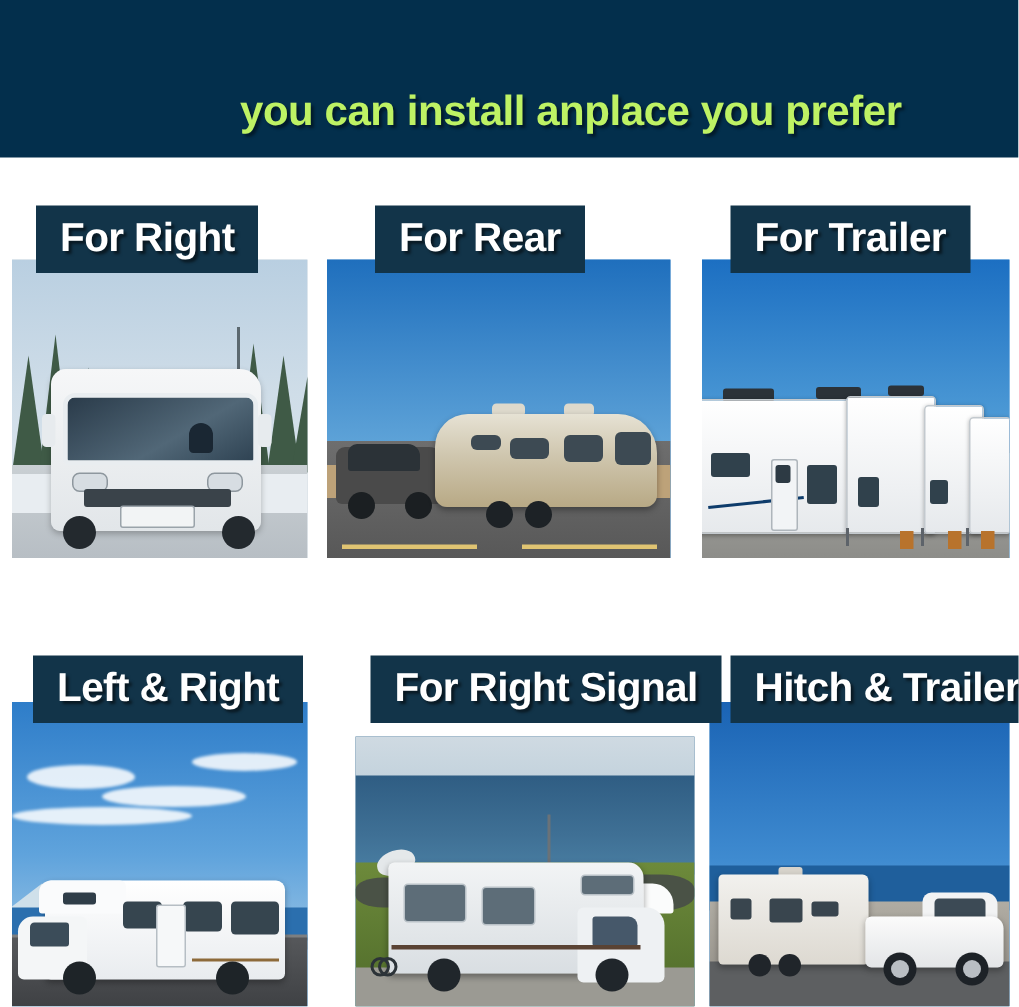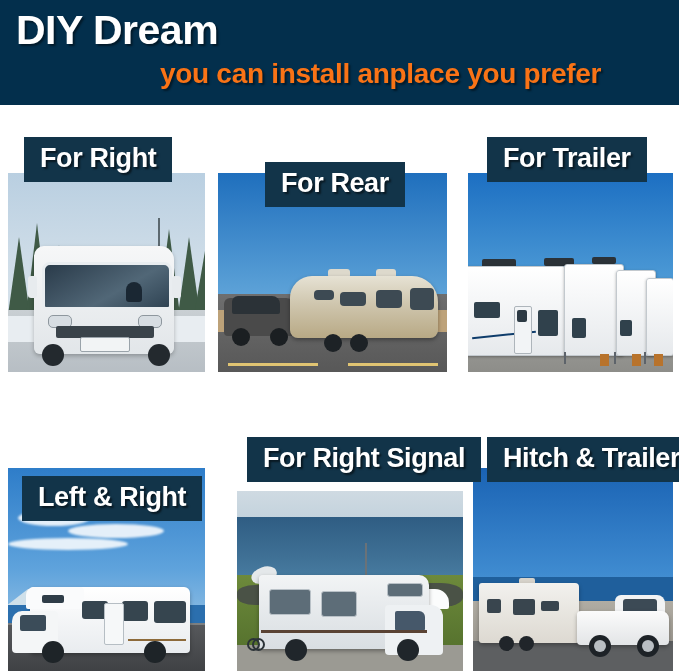--- a/index.html
+++ b/index.html
@@ -20,21 +20,21 @@
   #title-main{
     position:absolute;left:16px;top:8px;
     font-size:41px;font-weight:bold;color:#ffffff;
     letter-spacing:-0.5px;
     text-shadow:2px 2px 2px rgba(0,0,0,.45);
     line-height:1.1;
     white-space:nowrap;
   }
   #title-sub{
     position:absolute;left:160px;top:58px;
-    font-size:28px;font-weight:bold;color:#f97316;
+    font-size:28px;font-weight:bold;color:#bef264;
     letter-spacing:-0.3px;
     text-shadow:2px 2px 2px rgba(0,0,0,.45);
     white-space:nowrap;
   }
 
   
   .panel{position:absolute;overflow:hidden;}
   .badge{
     position:absolute;z-index:6;
     background:#123449;
@@ -147,21 +147,20 @@
   #p6 .cabin{position:absolute;left:142px;bottom:52px;width:50px;height:24px;background:#f2f3f4;border-radius:6px 8px 2px 2px;}
   #p6 .cabwin{position:absolute;left:150px;bottom:56px;width:34px;height:16px;background:#3c4a55;border-radius:3px;}
   #p6 .twheel{position:absolute;bottom:14px;width:22px;height:22px;background:#1d2227;border-radius:50%;}
   #p6 .twheel:after{content:"";position:absolute;left:5px;top:5px;width:12px;height:12px;background:#b9bec3;border-radius:50%;}
   #p6 .ac{position:absolute;left:46px;bottom:86px;width:16px;height:7px;background:#d7d3cb;border-radius:2px;}
 </style>
 </head>
 <body>
 
 <div id="header-banner">
-  <div id="title-main">DIY Dream</div>
   <div id="title-sub">you can install anplace you prefer</div>
 </div>
 
 <div class="panel" id="p1">
   <div class="sky"></div>
   <div class="pines">
     <div class="pine" style="left:0px;"></div>
     <div class="pine" style="left:18px;border-bottom-width:92px;"></div>
     <div class="pine" style="left:40px;border-bottom-width:70px;"></div>
     <div class="pine" style="left:150px;border-bottom-width:86px;"></div>
@@ -198,21 +197,21 @@
   <div class="ac" style="left:110px;width:22px;"></div>
   <div class="ac" style="left:158px;width:20px;"></div>
   <div class="air-body"></div>
   <div class="air-win" style="left:96px;bottom:72px;width:20px;height:10px;"></div>
   <div class="air-win" style="left:122px;bottom:66px;width:26px;height:14px;"></div>
   <div class="air-win" style="left:158px;bottom:64px;width:26px;height:18px;"></div>
   <div class="air-win" style="left:192px;bottom:62px;width:24px;height:22px;"></div>
   <div class="air-wheel" style="left:106px;"></div>
   <div class="air-wheel" style="left:132px;"></div>
 </div>
-<div class="badge" style="left:265px;top:137px;margin-top:25px;">For Rear</div>
+<div class="badge" style="left:250px;top:137px;">For Rear</div>
 
 <div class="panel" id="p3">
   <div class="sky"></div>
   <div class="sea"></div>
   <div class="pad"></div>
 
   <div class="trroof" style="left:14px;bottom:104px;width:34px;height:9px;"></div>
   <div class="trroof" style="left:76px;bottom:106px;width:30px;height:8px;"></div>
   <div class="trroof" style="left:124px;bottom:108px;width:24px;height:7px;"></div>
 
@@ -256,21 +255,21 @@
   <div class="cab"></div>
   <div class="cabwin"></div>
   <div class="rwin" style="left:74px;bottom:52px;width:26px;height:18px;"></div>
   <div class="rwin" style="left:114px;bottom:50px;width:26px;height:20px;"></div>
   <div class="rwin" style="left:146px;bottom:48px;width:32px;height:22px;"></div>
   <div class="rdoor" style="left:96px;"></div>
   <div class="accent" style="left:120px;bottom:30px;width:58px;"></div>
   <div class="rwheel" style="left:34px;"></div>
   <div class="rwheel" style="left:136px;"></div>
 </div>
-<div class="badge" style="left:22px;top:437px;margin-top:39px;">Left &amp; Right</div>
+<div class="badge" style="left:22px;top:437px;">Left &amp; Right</div>
 
 <div class="panel" id="p5">
   <div class="sky"></div>
   <div class="ocean"></div>
   <div class="grass"></div>
   <div class="rock" style="left:0px;bottom:66px;width:46px;height:20px;"></div>
   <div class="rock" style="right:0px;bottom:64px;width:56px;height:24px;"></div>
   <div class="path"></div>
   <div class="pole"></div>
   <div class="dish"></div>

